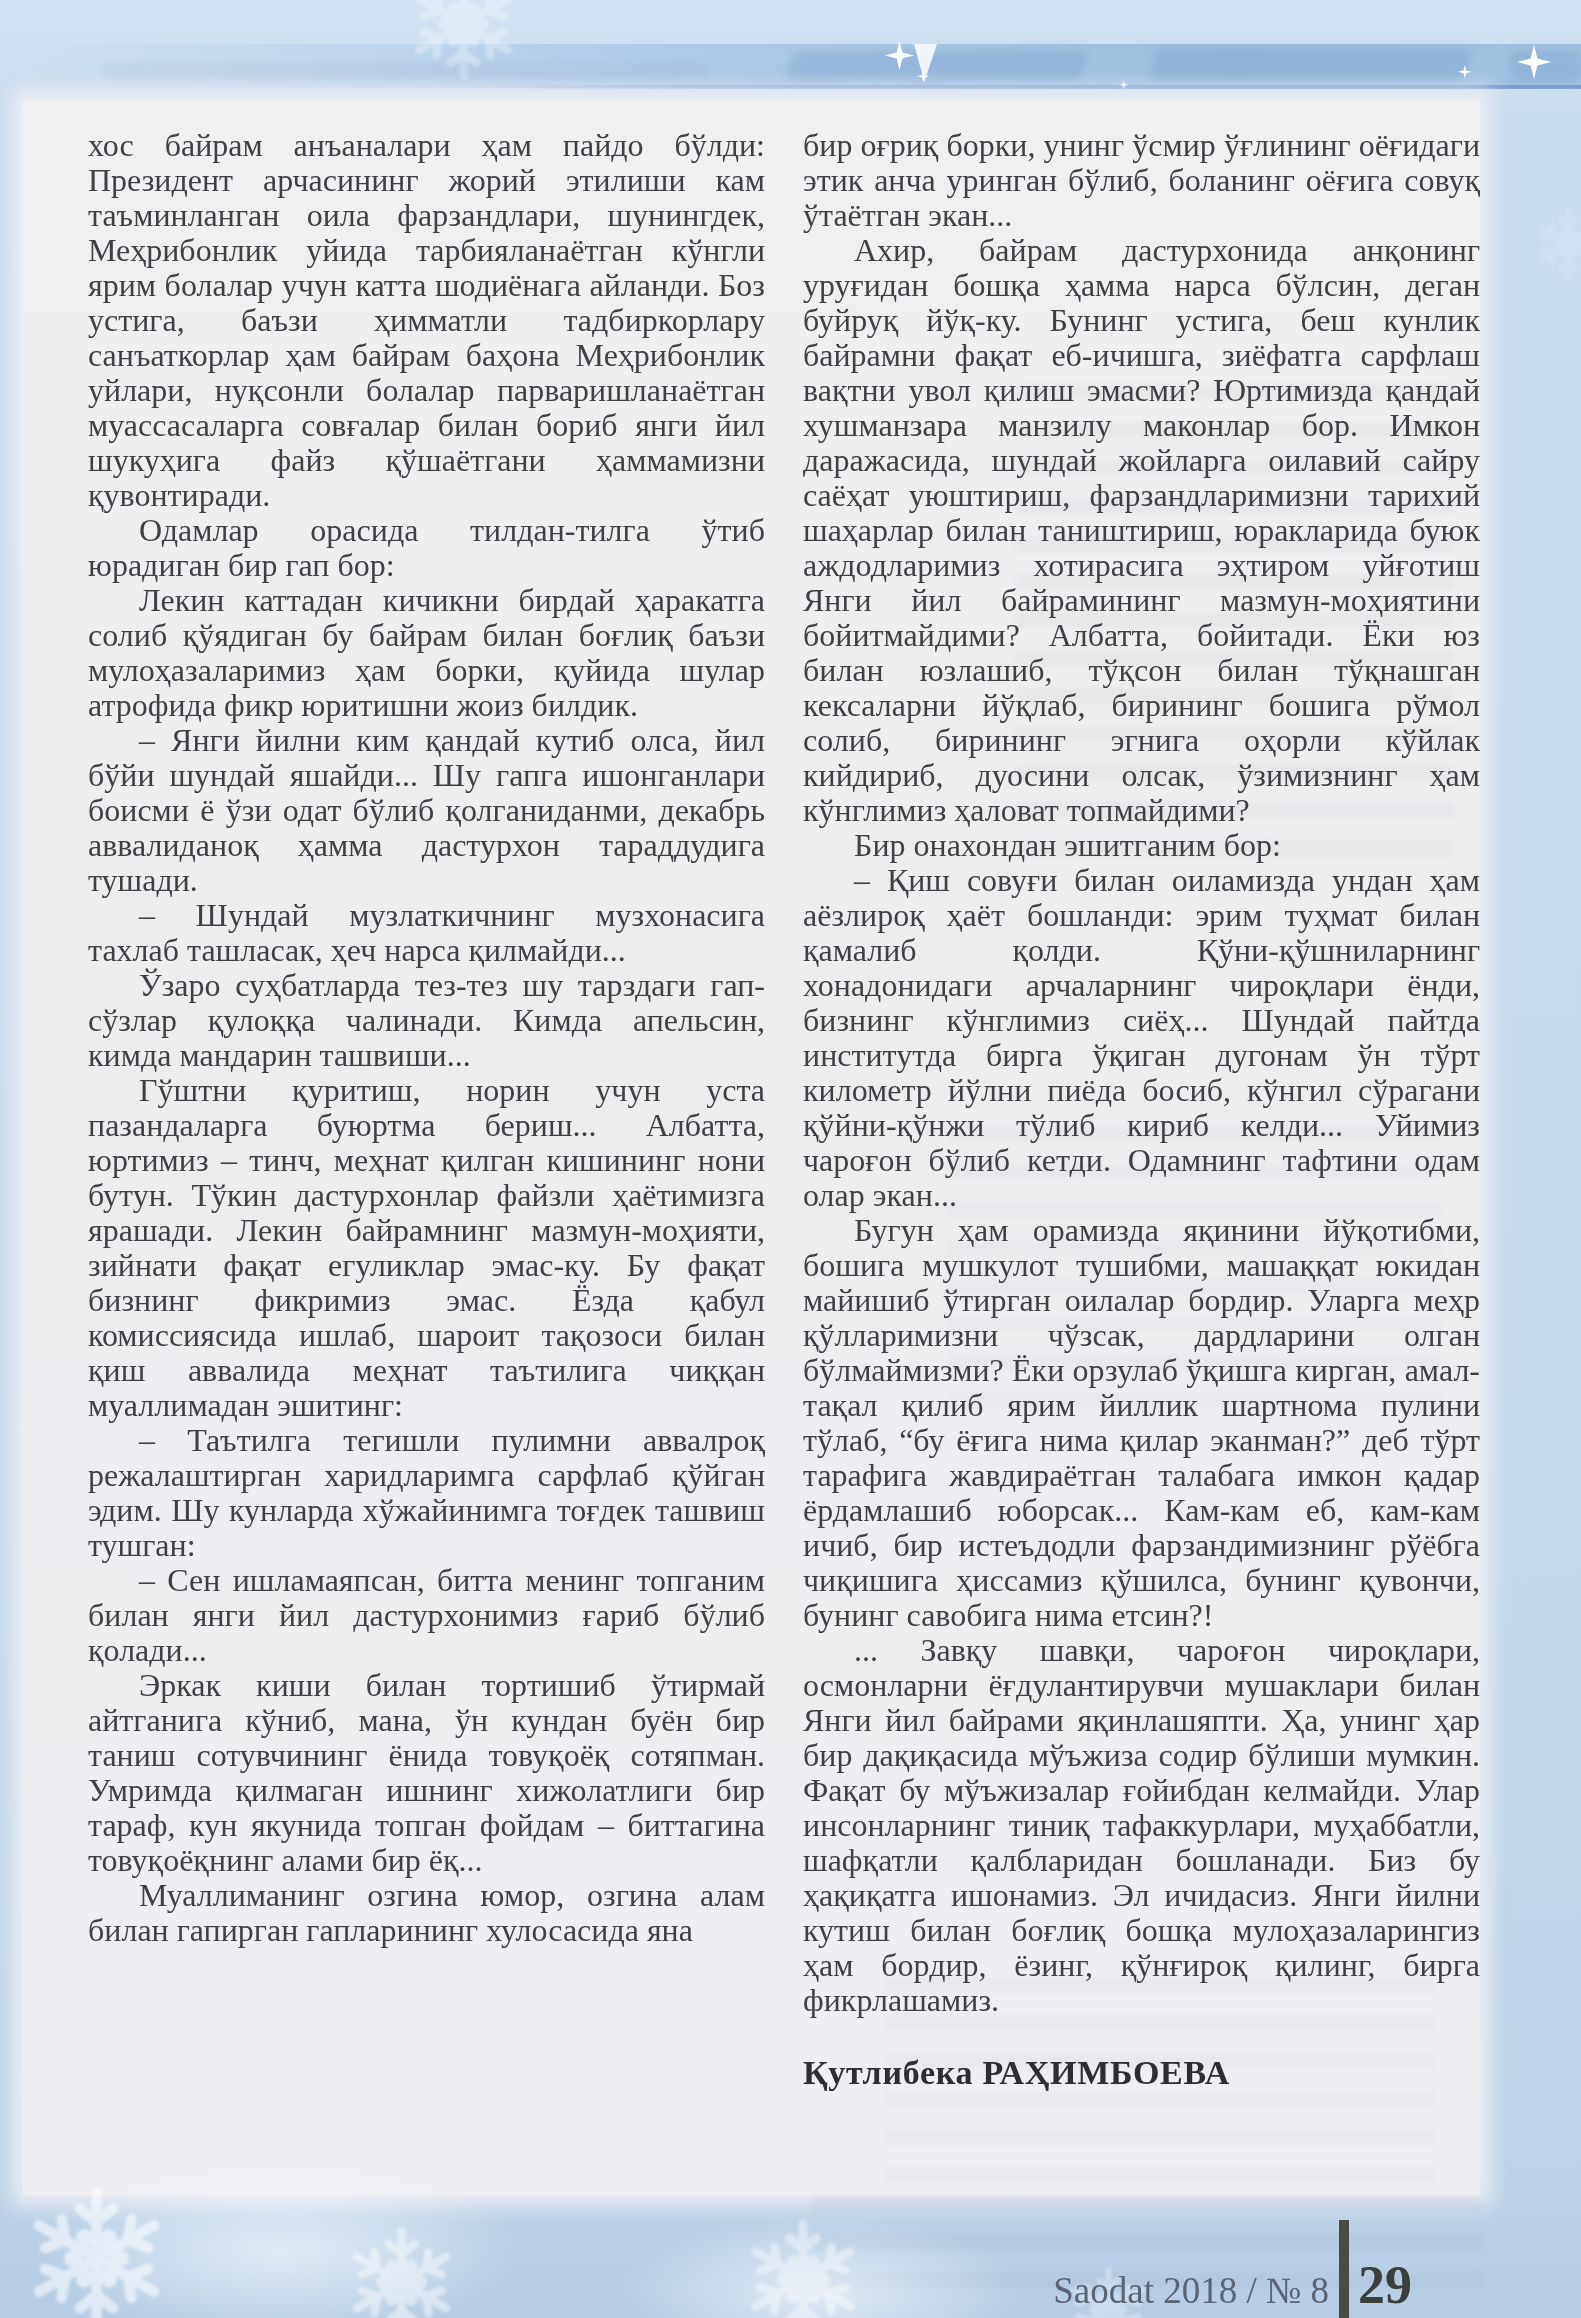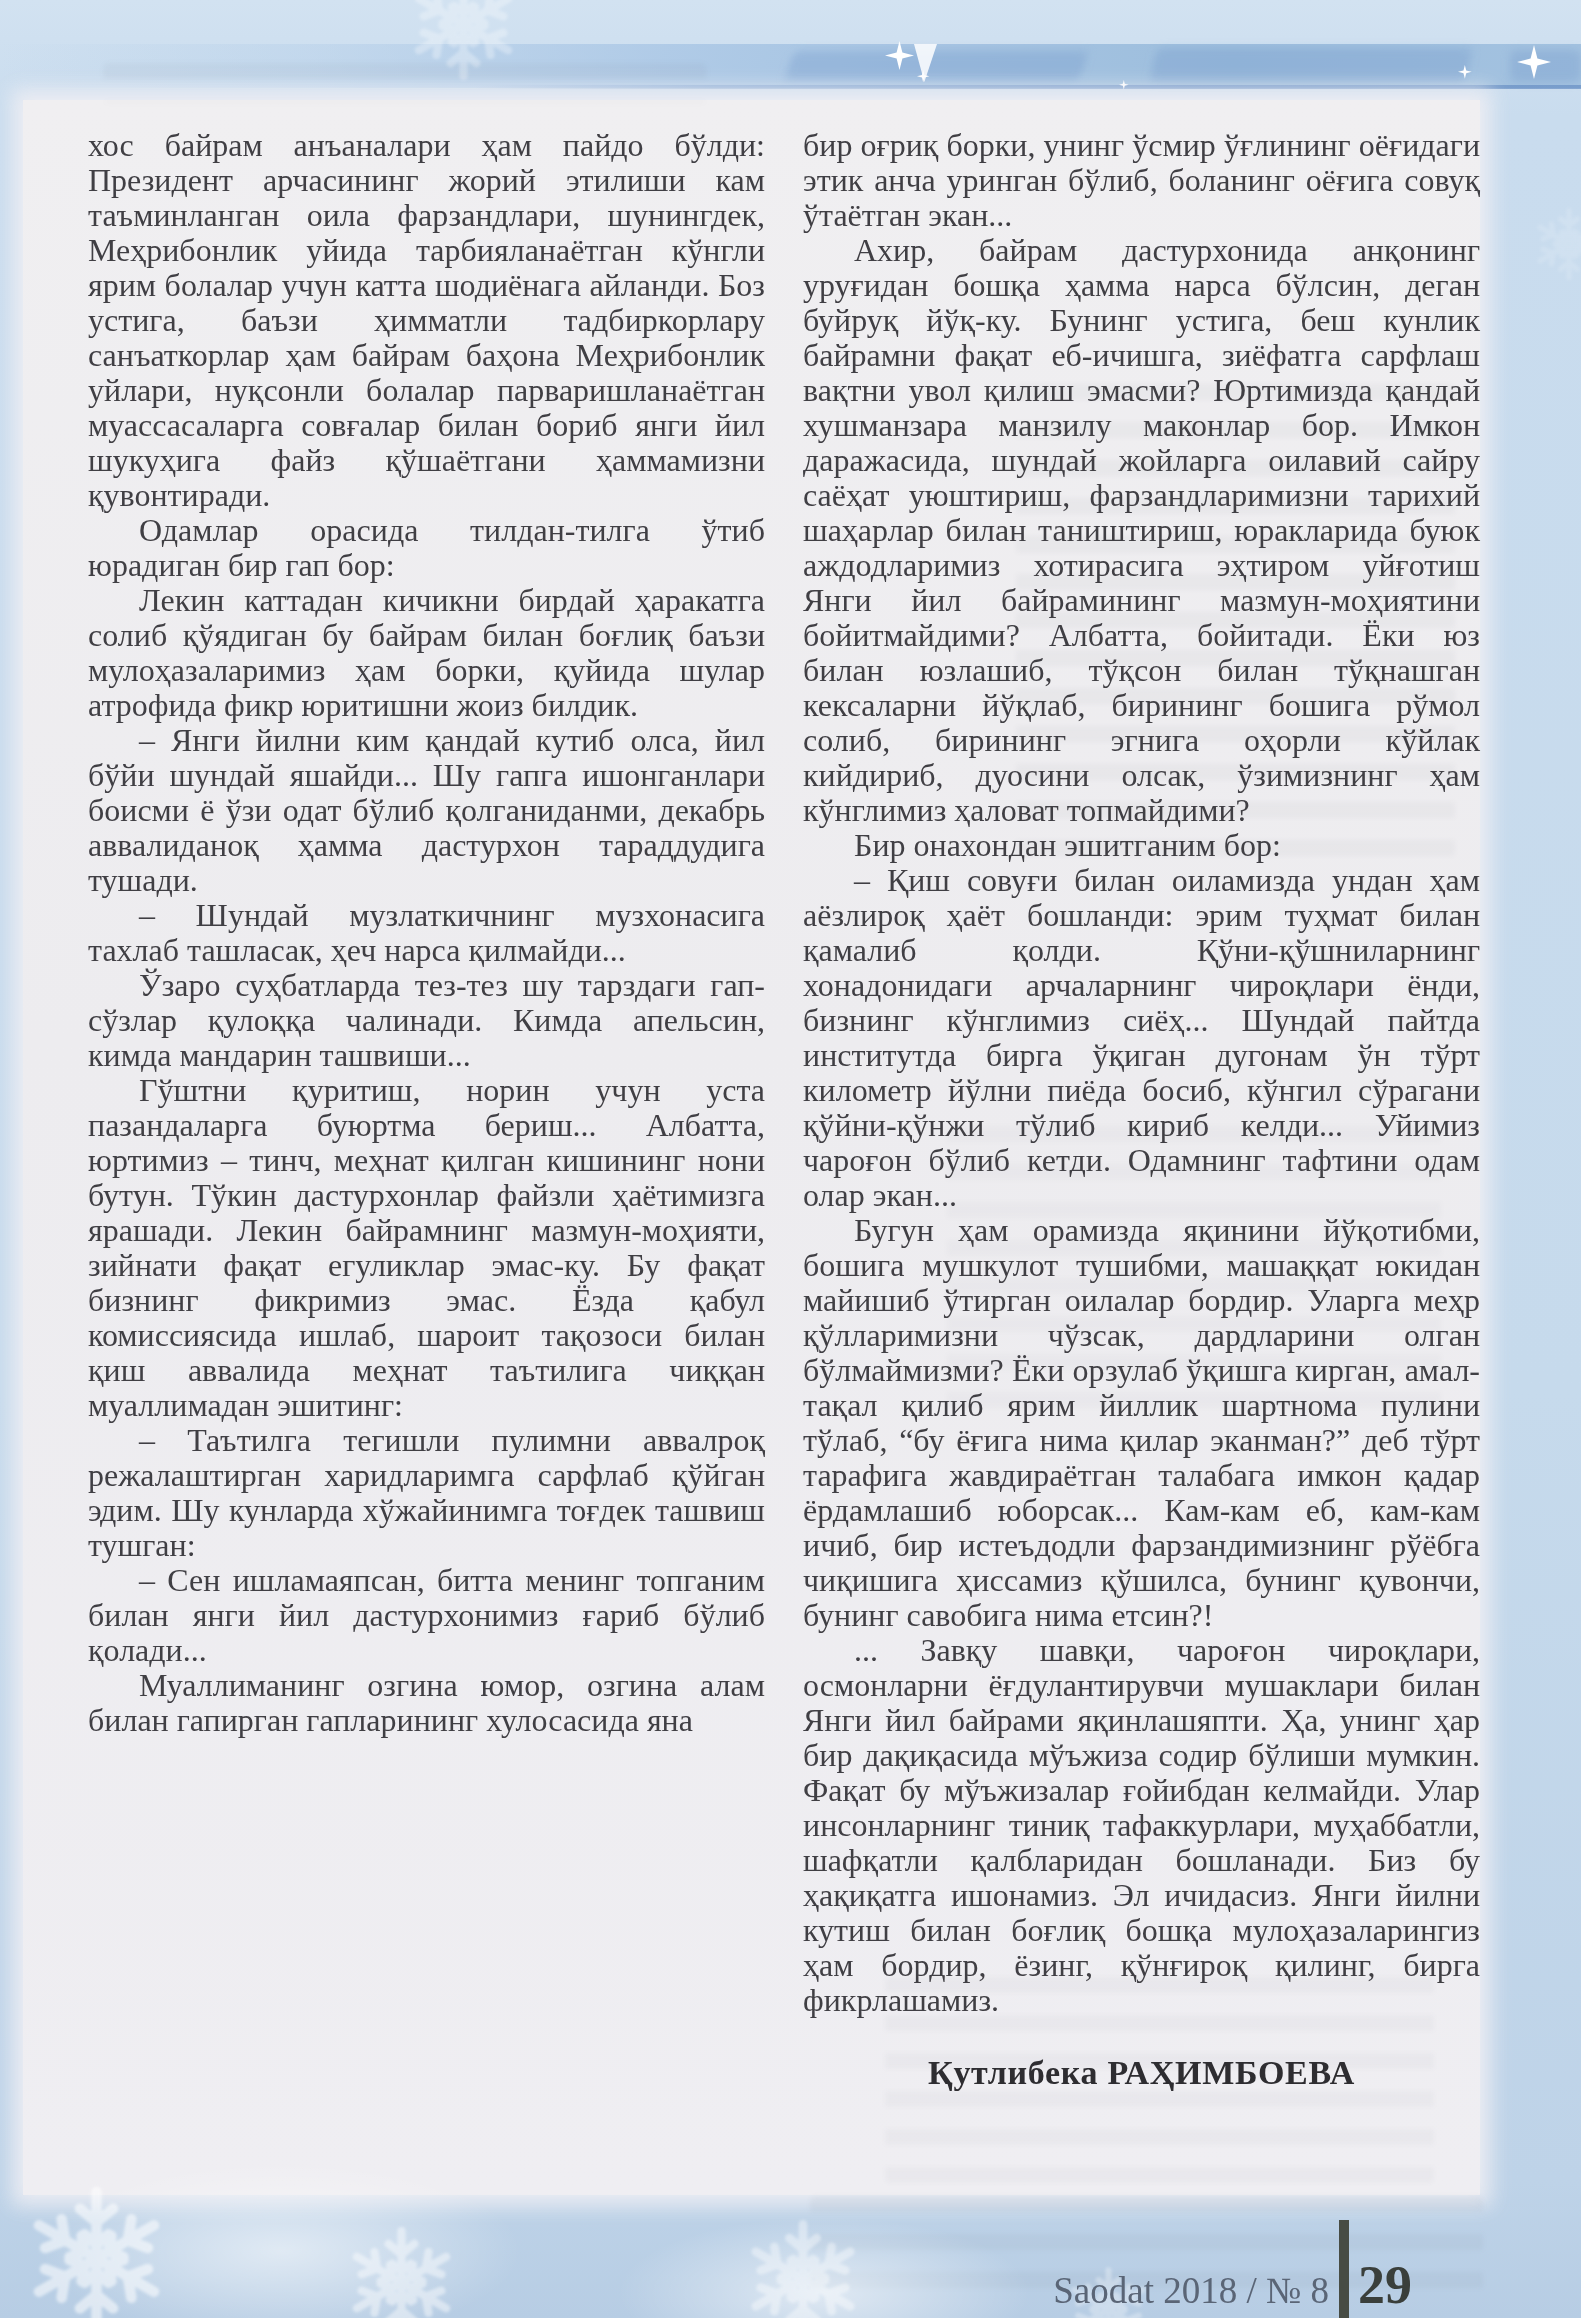--- a/index.html
+++ b/index.html
@@ -23,21 +23,21 @@
   .paper{position:absolute;left:23px;top:100px;width:1457px;height:2095px;
     background:linear-gradient(180deg,#f0eff1 0%,#edecef 45%,#efeef2 100%);
     box-shadow:0 0 19px 11px rgba(238,238,243,.92);}
   
   .col{position:absolute;top:108px;width:677px;font-size:32px;line-height:35px;
     color:#403f44;text-align:justify;margin-top:20px;}
   .col-left{left:88px;}
   .col-right{left:803px;}
   p.para{margin:0;text-indent:51px;}
   p.noindent{text-indent:0;}
-  .author{margin-top:37px;font-weight:700;font-size:34px;text-align:center;
+  .author{margin-top:37px;font-weight:700;font-size:34px;text-align:left;
     color:#2e2d31;letter-spacing:0.7px;}
   
   .footer-issue{position:absolute;top:2224px;right:252px;font-size:37px;line-height:1;
     color:#5a6576;margin-top:48px;}
   .footer-bar{position:absolute;left:1339px;top:2220px;width:9.6px;height:99px;background:#474c44;}
   .footer-num{position:absolute;left:1358px;top:2214px;font-size:54px;line-height:1;
     font-weight:700;color:#3a3f3b;margin-top:44px;}
   
   .flake{position:absolute;filter:blur(1.4px);}
   .cloud{position:absolute;border-radius:50%;
@@ -97,20 +97,21 @@
   <div>
       <p class="para noindent">хос байрам анъаналари ҳам пайдо бўлди: Президент арчасининг жорий этилиши кам таъминланган оила фарзандлари, шунингдек, Меҳрибонлик уйида тарбияланаётган кўнгли ярим болалар учун катта шодиёнага айланди. Боз устига, баъзи ҳимматли тадбиркорлару санъаткорлар ҳам байрам баҳона Меҳрибонлик уйлари, нуқсонли болалар парваришланаётган муассасаларга совғалар билан бориб янги йил шукуҳига файз қўшаётгани ҳаммамизни қувонтиради.</p>
       <p class="para">Одамлар орасида тилдан-тилга ўтиб юрадиган бир гап бор:</p>
       <p class="para">Лекин каттадан кичикни бирдай ҳаракатга солиб қўядиган бу байрам билан боғлиқ баъзи мулоҳазаларимиз ҳам борки, қуйида шулар атрофида фикр юритишни жоиз билдик.</p>
       <p class="para">– Янги йилни ким қандай кутиб олса, йил бўйи шундай яшайди... Шу гапга ишонганлари боисми ё ўзи одат бўлиб қолганиданми, декабрь аввалиданоқ ҳамма дастурхон тараддудига тушади.</p>
       <p class="para">– Шундай музлаткичнинг музхонасига тахлаб ташласак, ҳеч нарса қилмайди...</p>
       <p class="para">Ўзаро суҳбатларда тез-тез шу тарздаги гап-сўзлар қулоққа чалинади. Кимда апельсин, кимда мандарин ташвиши...</p>
       <p class="para">Гўштни қуритиш, норин учун уста пазандаларга буюртма бериш... Албатта, юртимиз – тинч, меҳнат қилган кишининг нони бутун. Тўкин дастурхонлар файзли ҳаётимизга ярашади. Лекин байрамнинг мазмун-моҳияти, зийнати фақат егуликлар эмас-ку. Бу фақат бизнинг фикримиз эмас. Ёзда қабул комиссиясида ишлаб, шароит тақозоси билан қиш аввалида меҳнат таътилига чиққан муаллимадан эшитинг:</p>
       <p class="para">– Таътилга тегишли пулимни аввалроқ режалаштирган харидларимга сарфлаб қўйган эдим. Шу кунларда хўжайинимга тоғдек ташвиш тушган:</p>
       <p class="para">– Сен ишламаяпсан, битта менинг топганим билан янги йил дастурхонимиз ғариб бўлиб қолади...</p>
+      <p class="para">Эркак киши билан тортишиб ўтирмай айтганига кўниб, мана, ўн кундан буён бир таниш сотувчининг ёнида товуқоёқ сотяпман. Умримда қилмаган ишнинг хижолатлиги бир тараф, кун якунида топган фойдам – биттагина товуқоёқнинг алами бир ёқ...</p>
       <p class="para">Муаллиманинг озгина юмор, озгина алам билан гапирган гапларининг хулосасида яна</p>
     </div>
 </div>
 
 <div class="col col-right">
   <div>
       <p class="para noindent">бир оғриқ борки, унинг ўсмир ўғлининг оёғидаги этик анча уринган бўлиб, боланинг оёғига совуқ ўтаётган экан...</p>
       <p class="para">Ахир, байрам дастурхонида анқонинг уруғидан бошқа ҳамма нарса бўлсин, деган буйруқ йўқ-ку. Бунинг устига, беш кунлик байрамни фақат еб-ичишга, зиёфатга сарфлаш вақтни увол қилиш эмасми? Юртимизда қандай хушманзара манзилу маконлар бор. Имкон даражасида, шундай жойларга оилавий сайру саёҳат уюштириш, фарзандларимизни тарихий шаҳарлар билан таништириш, юракларида буюк аждодларимиз хотирасига эҳтиром уйғотиш Янги йил байрамининг мазмун-моҳиятини бойитмайдими? Албатта, бойитади. Ёки юз билан юзлашиб, тўқсон билан тўқнашган кексаларни йўқлаб, бирининг бошига рўмол солиб, бирининг эгнига оҳорли кўйлак кийдириб, дуосини олсак, ўзимизнинг ҳам кўнглимиз ҳаловат топмайдими?</p>
       <p class="para">Бир онахондан эшитганим бор:</p>
       <p class="para">– Қиш совуғи билан оиламизда ундан ҳам аёзлироқ ҳаёт бошланди: эрим туҳмат билан қамалиб қолди. Қўни-қўшниларнинг хонадонидаги арчаларнинг чироқлари ёнди, бизнинг кўнглимиз сиёҳ... Шундай пайтда институтда бирга ўқиган дугонам ўн тўрт километр йўлни пиёда босиб, кўнгил сўрагани қўйни-қўнжи тўлиб кириб келди... Уйимиз чароғон бўлиб кетди. Одамнинг тафтини одам олар экан...</p>

